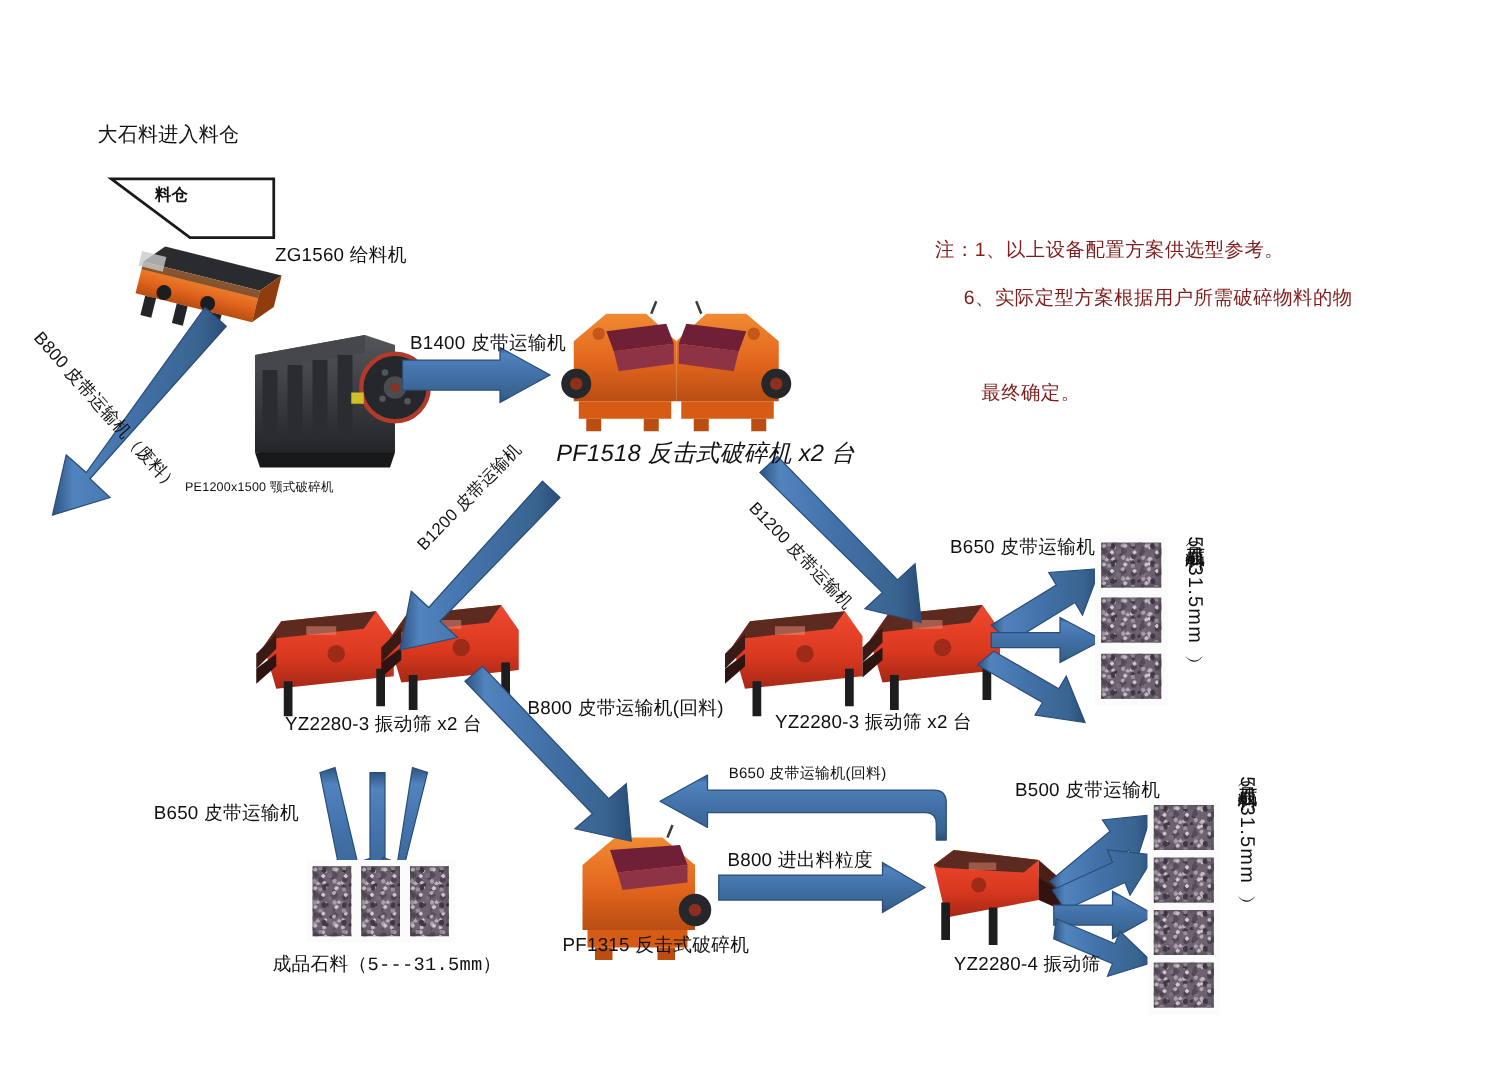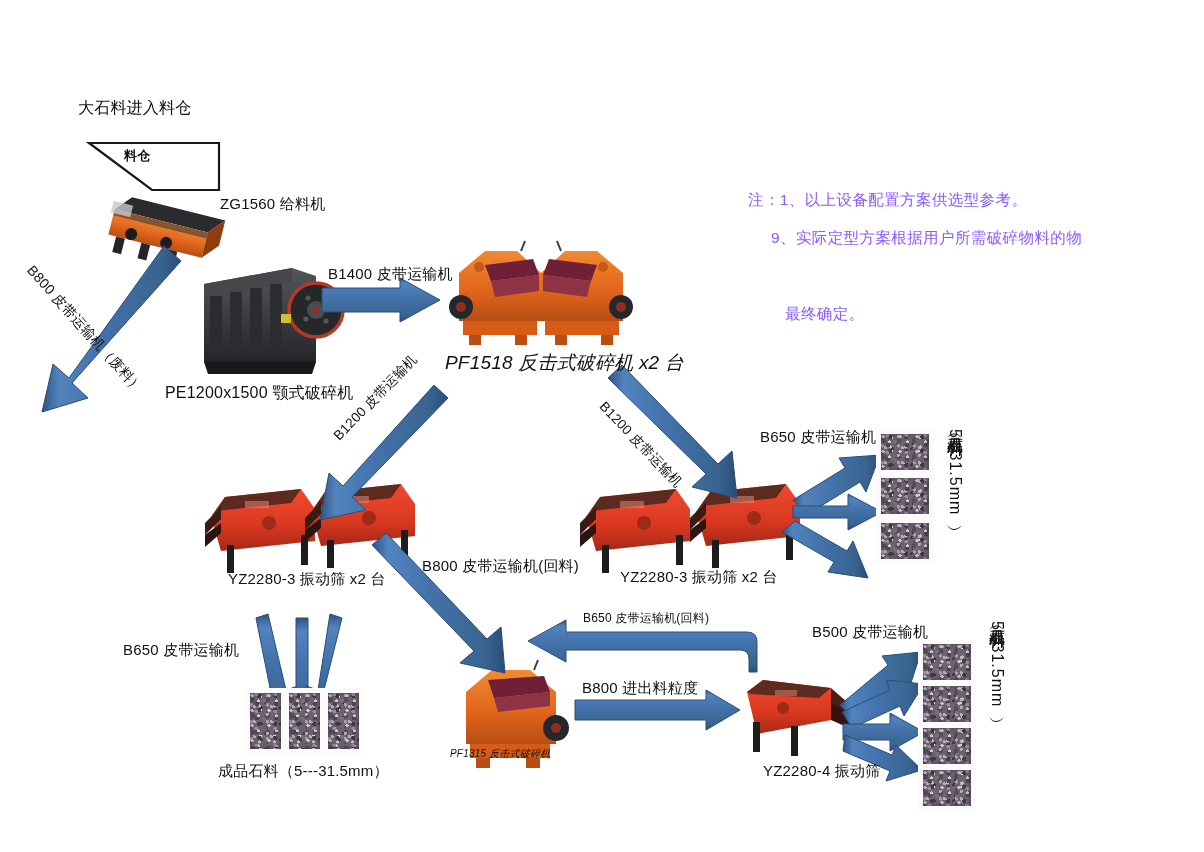--- a/index.html
+++ b/index.html
@@ -19,21 +19,21 @@
     position:absolute;
     left:455px; top:100px;
     font-size:29px;
     letter-spacing:0.5px;
     color:#111;
     white-space:nowrap;
   }
   .note{
     position:absolute;
     font-size:15.5px;
-    color:#8b5cf6;
+    color:#7f1d1d;
     white-space:nowrap;
     letter-spacing:0.4px;
   }
   .lbl{
     position:absolute;
     font-size:14.5px;
     color:#111;
     white-space:nowrap;
     letter-spacing:0.2px;
   }
@@ -76,21 +76,21 @@
     box-shadow:inset 0 0 6px rgba(0,0,0,.35);
   }
 </style>
 </head>
 <body>
 
 <div id="stage">
 
 
   <div class="note" style="left:748px;top:190px;">注：1、以上设备配置方案供选型参考。</div>
-  <div class="note" style="left:771px;top:228px;">9、实际定型方案根据用户所需破碎物料的物</div>
+  <div class="note" style="left:771px;top:228px;">6、实际定型方案根据用户所需破碎物料的物</div>
   <div class="note" style="left:785px;top:304px;">最终确定。</div>
 
   <svg class="layer" viewBox="0 0 1204 852">
     <defs>
       <linearGradient id="agrad" x1="0" y1="0" x2="0" y2="1">
         <stop offset="0%" stop-color="#2e5584"></stop>
         <stop offset="14%" stop-color="#4a79b5"></stop>
         <stop offset="48%" stop-color="#4472a8"></stop>
         <stop offset="86%" stop-color="#3a6characterless"></stop>
         <stop offset="100%" stop-color="#2e5584"></stop>
@@ -318,21 +318,21 @@
     </g>
   </svg>
 
   <div class="lbl" style="left:78px;top:98px;font-size:16px;">大石料进入料仓</div>
   <div class="lbl" style="left:124px;top:147px;font-size:13px;font-weight:bold;">料仓</div>
 
   <div class="lbl" style="left:220px;top:195px;font-size:15px;">ZG1560 给料机</div>
 
   <div class="lbl rot" style="left:36px;top:262px;transform:rotate(48deg);font-size:14px;">B800 皮带运输机（废料）</div>
 
-  <div class="lbl" style="left:165px;top:383px;font-size:16px;">PE1200x1500 颚式破碎机</div>
+  <div class="lbl" style="left:148px;top:383px;font-size:10px;">PE1200x1500 颚式破碎机</div>
 
   <div class="lbl" style="left:328px;top:265px;font-size:15px;">B1400 皮带运输机</div>
 
   <div class="lbl" style="left:445px;top:350px;font-size:19px;font-style:italic;">PF1518 反击式破碎机 x2 台</div>
 
   <div class="lbl rot" style="left:330px;top:432px;transform:rotate(-46deg);font-size:13.5px;">B1200 皮带运输机</div>
 
   <div class="lbl rot" style="left:608px;top:398px;transform:rotate(46deg);font-size:13.5px;">B1200 皮带运输机</div>
 
   <div class="lbl" style="left:228px;top:570px;font-size:15px;">YZ2280-3 振动筛 x2 台</div>
@@ -340,34 +340,34 @@
   <div class="lbl" style="left:620px;top:568px;font-size:15px;">YZ2280-3 振动筛 x2 台</div>
 
   <div class="lbl" style="left:760px;top:428px;font-size:15px;">B650 皮带运输机</div>
 
   <div class="lbl" style="left:422px;top:557px;font-size:15px;">B800 皮带运输机(回料)</div>
 
   <div class="lbl" style="left:583px;top:610px;font-size:12px;">B650 皮带运输机(回料)</div>
 
   <div class="lbl" style="left:123px;top:641px;font-size:15px;">B650 皮带运输机</div>
 
-  <div class="lbl" style="left:450px;top:747px;font-size:10px;font-style:italic;">PF1315 反击式破碎机</div>
+  <div class="lbl" style="left:450px;top:747px;font-size:15px;">PF1315 反击式破碎机</div>
 
   <div class="lbl" style="left:582px;top:679px;font-size:15px;">B800 进出料粒度</div>
 
   <div class="lbl" style="left:723px;top:762px;font-size:15px;margin-left:40px;">YZ2280-4 振动筛</div>
 
   <div class="lbl" style="left:812px;top:623px;font-size:15px;">B500 皮带运输机</div>
 
   <div class="stonebox" style="left:245px;top:688px;width:119px;height:66px;">
     <div class="stone" style="left:5px;top:5px;width:31px;height:56px;"></div>
     <div class="stone" style="left:44px;top:5px;width:31px;height:56px;"></div>
     <div class="stone" style="left:83px;top:5px;width:31px;height:56px;"></div>
   </div>
-  <div class="lbl" style="left:218px;top:762px;font-size:15px;">成品石料（5---31.5mm）</div>
+  <div class="lbl" style="left:218px;top:762px;font-size:15px;font-family:Liberation Mono, monospace;">成品石料（5---31.5mm）</div>
 
   <div class="stonebox" style="left:876px;top:430px;width:58px;height:134px;">
     <div class="stone" style="left:5px;top:4px;width:48px;height:36px;"></div>
     <div class="stone" style="left:5px;top:48px;width:48px;height:36px;"></div>
     <div class="stone" style="left:5px;top:93px;width:48px;height:36px;"></div>
   </div>
   <div class="vlbl" style="left:944px;top:424px;">成品石料（5--31.5mm）</div>
 
   <div class="stonebox" style="left:918px;top:640px;width:58px;height:172px;">
     <div class="stone" style="left:5px;top:4px;width:48px;height:36px;"></div>

